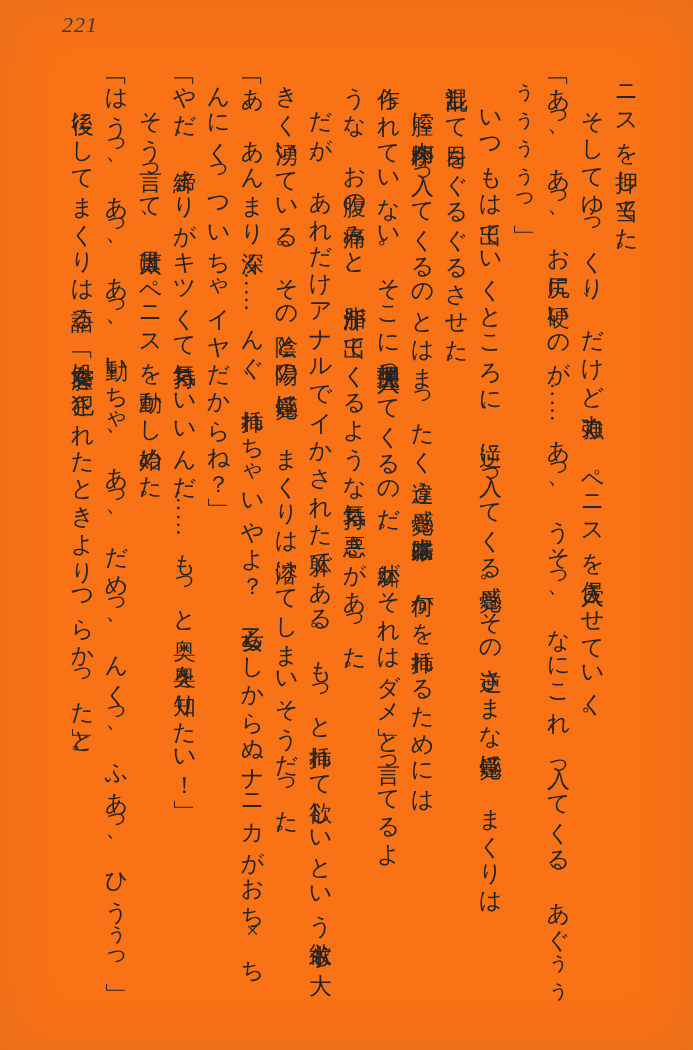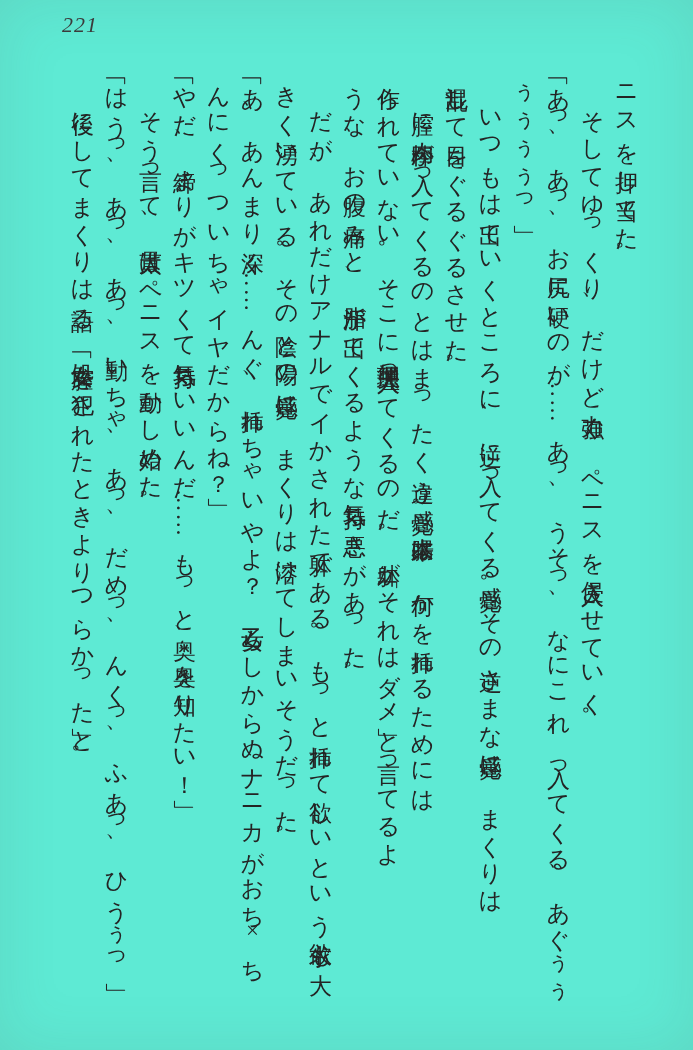--- a/index.html
+++ b/index.html
@@ -45,21 +45,21 @@
     white-space: nowrap;
     height: 950px;
   }
   .text-line.indent {
     text-indent: 25px;       
   }
 </style>
 </head>
 <body style="background: rgb(246, 245, 242);">
 
-<div class="book-page" style="background: #5eead4;">
+<div class="book-page" style="background: #f97316;">
   <div class="page-number">221</div>
   <div class="text-block" style="color: rgb(36, 36, 36);">
       <div class="text-line">ニスを押し当てた。</div>
       <div class="text-line indent">そしてゆっくり、だけど力強く、ペニスを侵入させていく。</div>
       <div class="text-line">「あっ、あっ、お尻に硬いのが……あっ、うそっ、なにこれ、入ってくる、あぐぅぅ</div>
       <div class="text-line">ぅぅぅぅっ」</div>
       <div class="text-line indent">いつもは出ていくところに、逆に入ってくる感覚。その逆さまな感覚に、まくりは</div>
       <div class="text-line">混乱して目をぐるぐるさせた。</div>
       <div class="text-line indent">膣に肉棒が入ってくるのとはまったく違う感覚。本来腸は、何かを挿れるためには</div>
       <div class="text-line">作られていない。そこに無理矢理入ってくるのだ。躰が「それはダメ」と言ってるよ</div>

